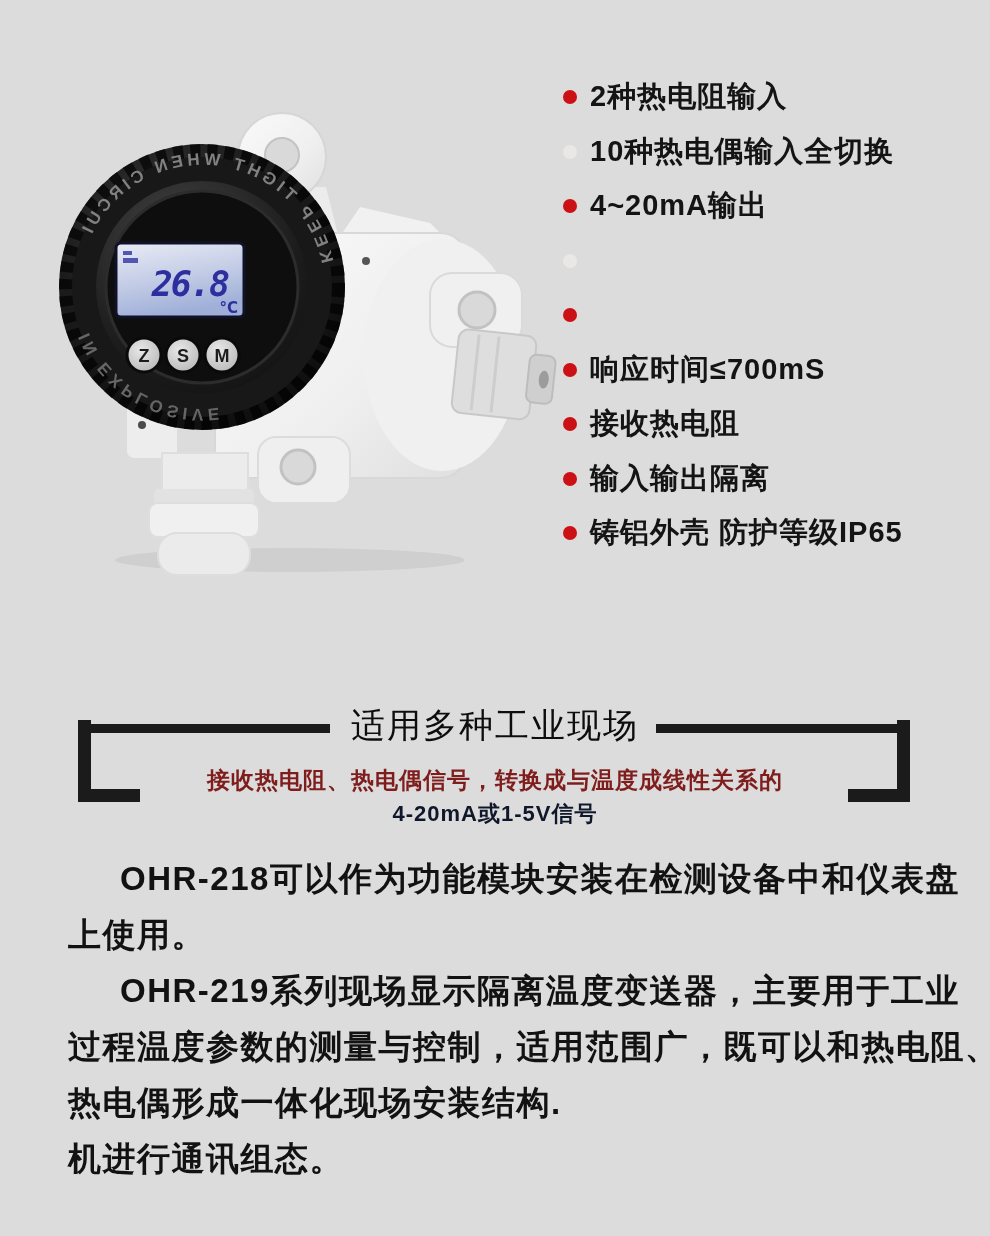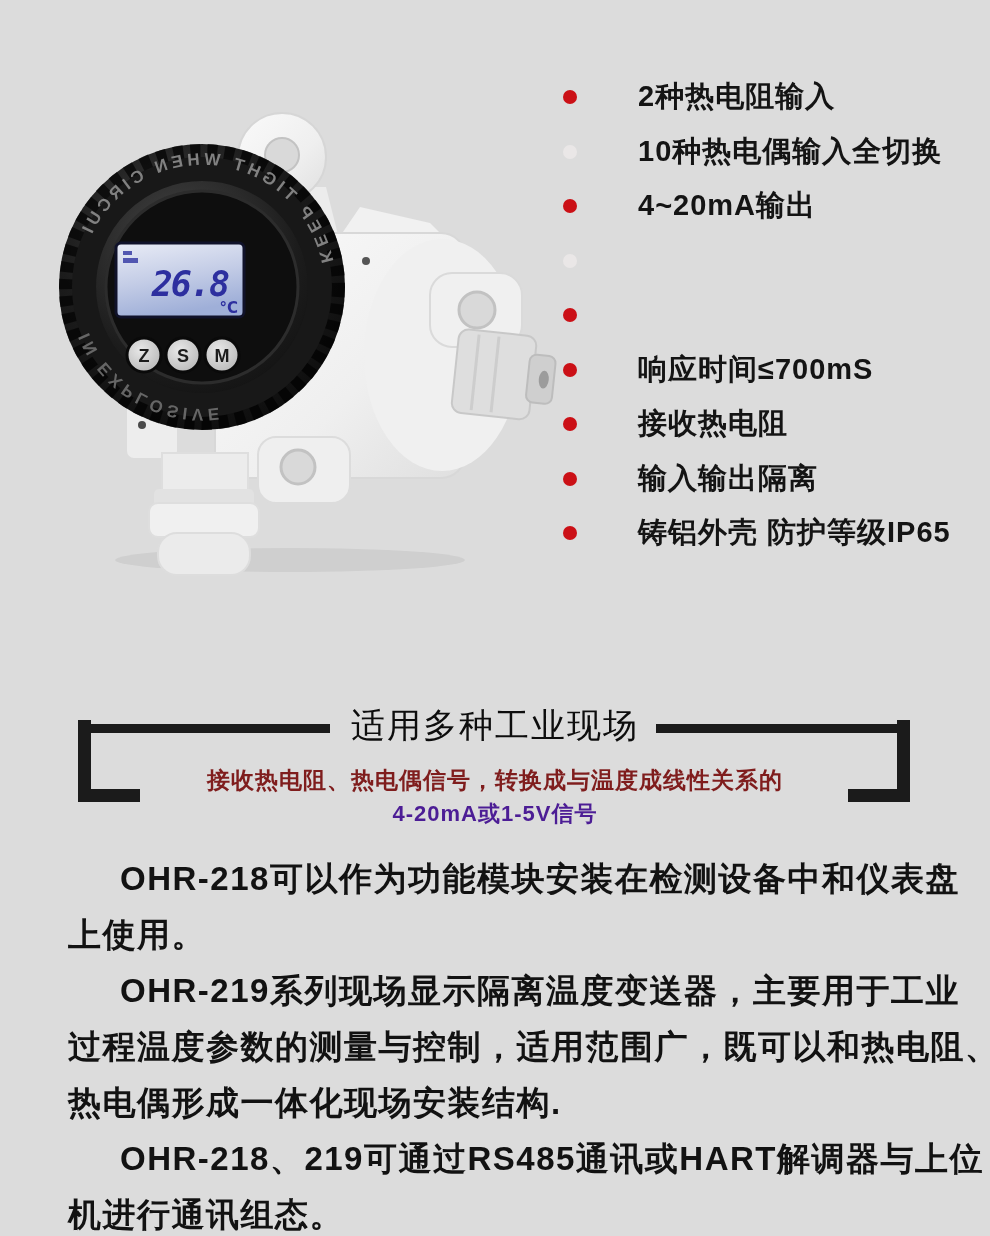--- a/index.html
+++ b/index.html
@@ -10,21 +10,21 @@
     overflow:hidden;
     position:relative;
   }
   .canvas{position:absolute;left:0;top:0;width:990px;height:1236px;}
 
   
   .photo{position:absolute;left:30px;top:55px;width:530px;height:530px;}
 
   
   .features{position:absolute;left:563px;top:70px;width:420px;}
-  .feature-item{display:flex;align-items:center;height:54.5px;gap:48px;}
+  .feature-item{display:flex;align-items:center;height:54.5px;}
   .dot{width:14px;height:14px;border-radius:50%;margin-right:13px;flex:none;}
   .feature-label{
     font-size:29px;font-weight:600;color:#141414;
     letter-spacing:1px;white-space:nowrap;
   }
 
   
   .caption{
     position:absolute;left:178px;top:610px;
     font-size:34px;font-weight:600;color:#141414;letter-spacing:1px;
@@ -41,21 +41,21 @@
   .banner-title{
     position:absolute;left:0;top:3px;width:100%;text-align:center;
     font-size:34px;font-weight:400;color:#0d0d0d;letter-spacing:2px;
   }
   .banner-sub1{
     position:absolute;left:0;top:65px;width:100%;text-align:center;
     font-size:23px;font-weight:700;color:#7f1d1d;letter-spacing:1px;
   }
   .banner-sub2{
     position:absolute;left:0;top:99px;width:100%;text-align:center;
-    font-size:22px;font-weight:700;color:#4c1d95;letter-spacing:1px;
+    font-size:22px;font-weight:700;color:#0f172a;letter-spacing:1px;
   }
 
   
   .body-text{
     position:absolute;left:0;top:851px;width:990px;box-sizing:border-box;
     padding:0 52px;
     font-size:33px;font-weight:600;color:#121212;
     line-height:56px;letter-spacing:1.5px;
   }
   .body-line{white-space:nowrap;margin-left:16px;}
@@ -219,17 +219,16 @@
     <div class="banner-sub1">接收热电阻、热电偶信号，转换成与温度成线性关系的</div>
     <div class="banner-sub2">4-20mA或1-5V信号</div>
   </div>
 
   <div class="body-text">
     <div class="body-line indent">OHR-218可以作为功能模块安装在检测设备中和仪表盘</div>
     <div class="body-line">上使用。</div>
     <div class="body-line indent">OHR-219系列现场显示隔离温度变送器，主要用于工业</div>
     <div class="body-line">过程温度参数的测量与控制，适用范围广，既可以和热电阻、</div>
     <div class="body-line">热电偶形成一体化现场安装结构.</div>
-    <div class="body-line indent">OHR-218、219可通过RS485通讯或HART解调器与上位</div>
     <div class="body-line">机进行通讯组态。</div>
   </div>
 
 </div>
 
 </body></html>

